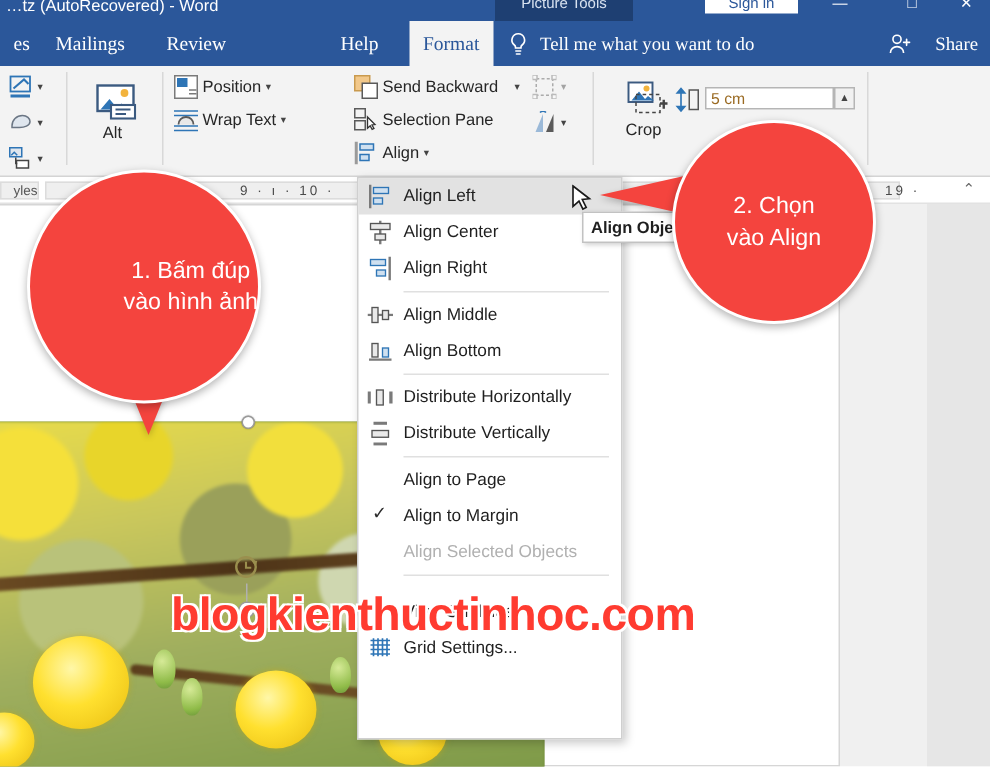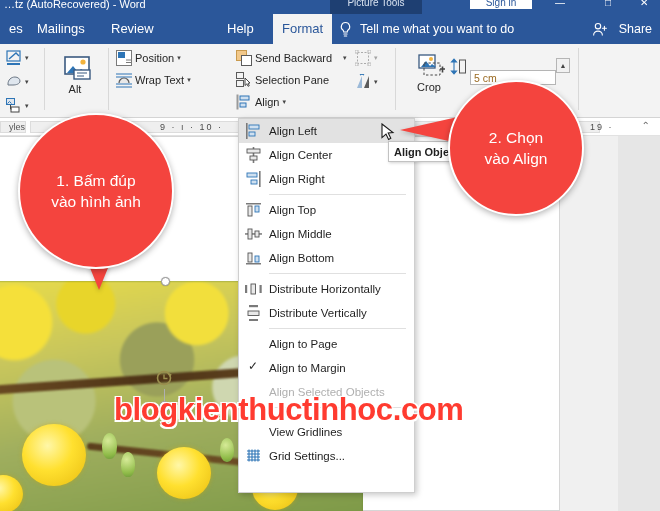--- a/index.html
+++ b/index.html
@@ -25,20 +25,21 @@
   #titlebar .signin {
     position: absolute; left: 470px; top: -4px; width: 62px; height: 13px;
     background: #ffffff; color: #2b579a; font-size: 10px; text-align: center;
   }
   #titlebar .wbtn { position: absolute; top: -4px; color: #fff; font-size: 10px; }
 
   
   #tabstrip {
     position: absolute; left: 0; top: 14px; width: 660px; height: 30px;
     background: #2b579a;
+    font-family: Liberation Serif, serif;
   }
   #tabstrip .tab {
     position: absolute; top: 0; height: 30px; line-height: 30px;
     color: #ffffff; font-size: 13px; padding: 0 9px; white-space: nowrap;
   }
   #tabstrip .tab.active {
     background: #f3f3f3; color: #2b579a;
   }
   #tabstrip .tellme {
     position: absolute; top: 0; height: 30px; line-height: 30px;
@@ -203,21 +204,21 @@
   #cursor { position: absolute; left: 381px; top: 123px; width: 14px; height: 19px; }
 
   
   .callout {
     position: absolute; background: #f4443e; border-radius: 50%;
     color: #ffffff; display: flex; align-items: center; justify-content: center;
     text-align: center; font-size: 15.5px; line-height: 21px;
     box-shadow: 0 2px 6px rgba(0,0,0,.30);
     border: 2px solid #ffffff;
   }
-  #callout1 { left: 18px; top: 113px; width: 156px; height: 156px; }
+  #callout1 { left: 18px; top: 113px; width: 156px; height: 156px; justify-content: flex-end; }
   #callout2 { left: 448px; top: 80px; width: 136px; height: 136px; }
   .tail { position: absolute; width: 0; height: 0; }
   #tail1 {
     left: 86px; top: 258px;
     border-left: 13px solid transparent; border-right: 13px solid transparent;
     border-top: 32px solid #f4443e;
     filter: drop-shadow(0 2px 2px rgba(0,0,0,.22));
   }
   #tail2 {
     left: 400px; top: 116px;
@@ -413,21 +414,21 @@
     </span>
     <span class="lbl">Crop</span>
   </div>
 
   <span class="icon16" style="position:absolute;left:450px;top:14px;width:18px;height:17px">
     <svg width="18" height="17" viewBox="0 0 18 17">
         <path d="M4 1l2.5 3h-5zM4 16l2.5-3h-5zM4 4v9" stroke="#2e75b6" fill="#2e75b6" stroke-width="1.1"></path>
         <rect x="9.5" y="2" width="6" height="13" fill="none" stroke="#555"></rect>
       </svg>
   </span>
-  <div class="sizefield" style="left:470px; top:26px">5 cm</div>
+  <div class="sizefield" style="left:470px; top:14px">5 cm</div>
   <div class="spinarrow" style="left:556px; top:14px">▲</div>
 
   <div class="rdiv" style="left:578px"></div>
 </div>
 
 <div id="ruler">
   <div class="track" style="left:0; width:26px; text-align:right; line-height:11px">yles</div>
   <div class="track" style="left:30px; width:570px;"></div>
   <div class="ticks" style="left:160px">9  ·  ı  ·  10  ·</div>
   <div class="ticks" style="left:590px">19  ·</div>
@@ -506,30 +507,20 @@
       <svg width="17" height="16" viewBox="0 0 17 16">
           <rect x="14" y="0" width="1.6" height="16" fill="#7a7a7a"></rect>
           <rect x="2" y="2" width="10" height="4" fill="#cfe0f0" stroke="#2e75b6" stroke-width=".9"></rect>
           <rect x="6" y="9" width="6" height="4" fill="#cfe0f0" stroke="#2e75b6" stroke-width=".9"></rect>
         </svg>
     </span>
     <span>Align Right</span>
   </div>
   <div class="msep"></div>
 
-  <div class="mitem">
-    <span class="mico">
-      <svg width="17" height="16" viewBox="0 0 17 16">
-          <rect x="1" y="1" width="15" height="1.5" fill="#7a7a7a"></rect>
-          <rect x="3" y="4" width="4" height="10" fill="#e9e9e9" stroke="#555" stroke-width=".9"></rect>
-          <rect x="10" y="4" width="4" height="6" fill="#cfe0f0" stroke="#2e75b6" stroke-width=".9"></rect>
-        </svg>
-    </span>
-    <span>Align Top</span>
-  </div>
 
   <div class="mitem">
     <span class="mico">
       <svg width="17" height="16" viewBox="0 0 17 16">
           <rect x="0" y="7.2" width="17" height="1.5" fill="#7a7a7a"></rect>
           <rect x="3" y="3" width="4" height="10" fill="#e9e9e9" stroke="#555" stroke-width=".9"></rect>
           <rect x="10" y="5" width="4" height="6" fill="#e9e9e9" stroke="#555" stroke-width=".9"></rect>
         </svg>
     </span>
     <span>Align Middle</span>

